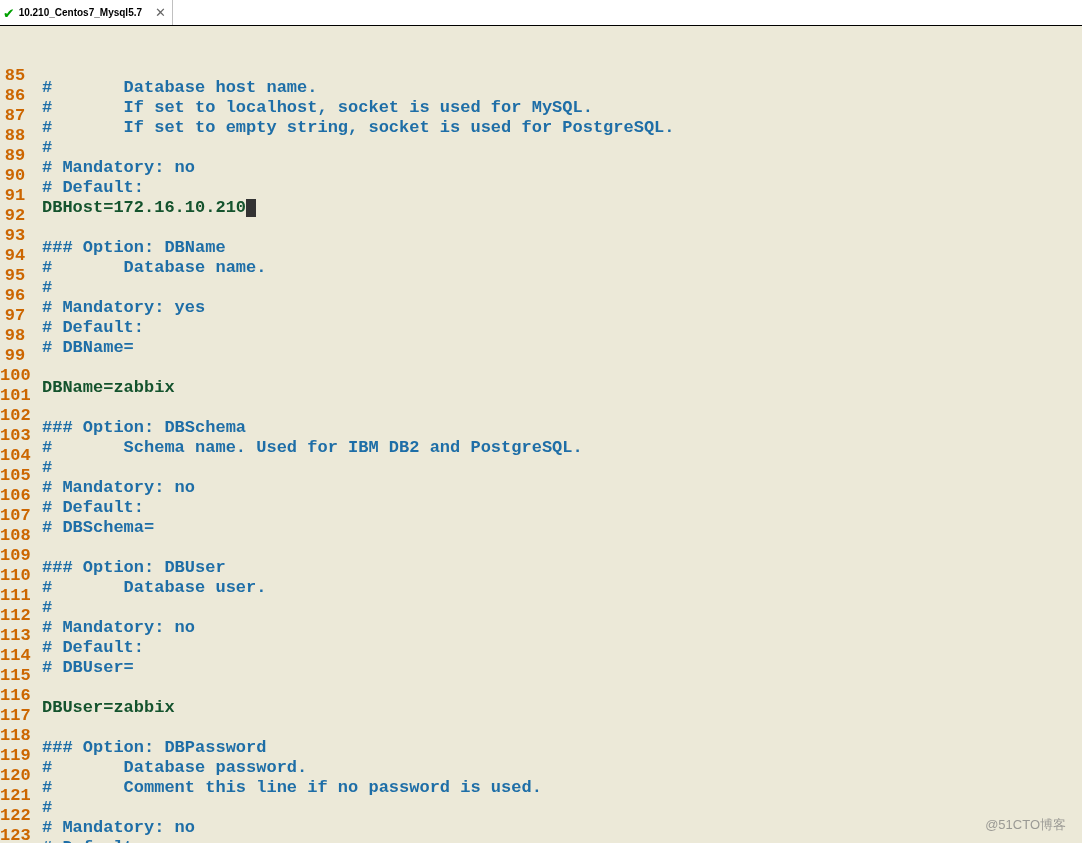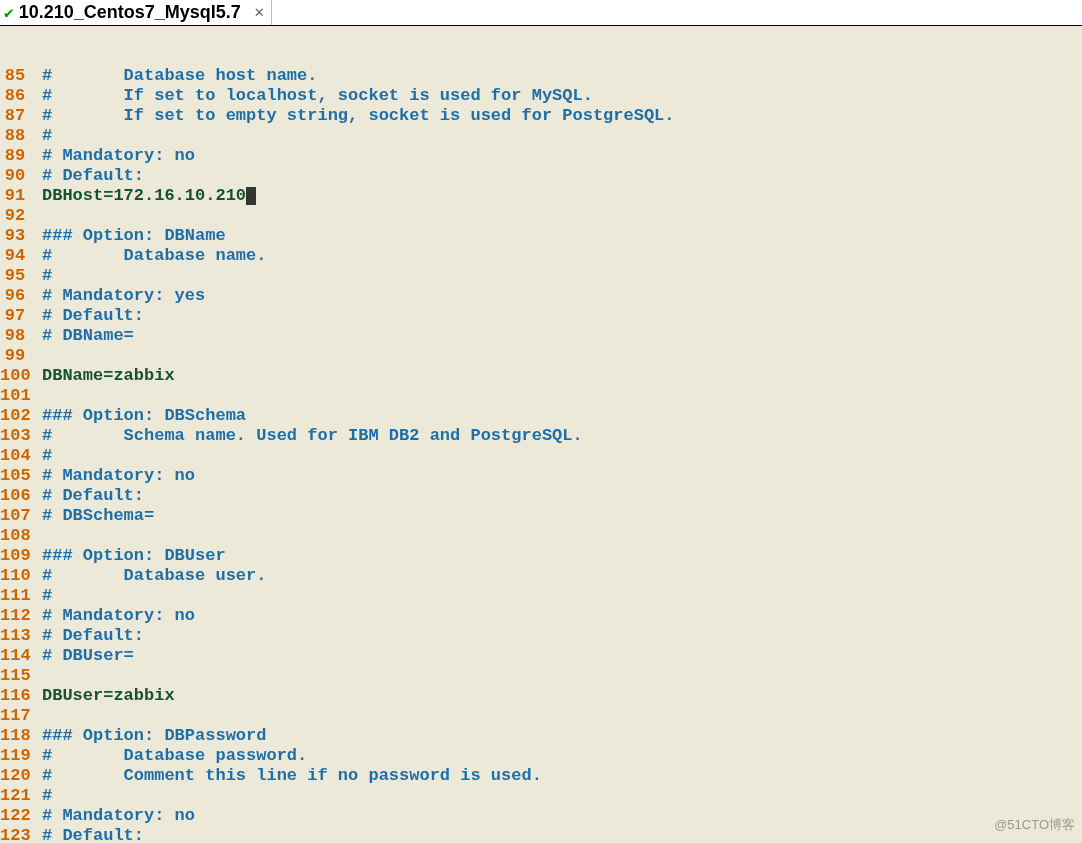--- a/index.html
+++ b/index.html
@@ -30,21 +30,21 @@
       border-right: 1px solid #c0c0c0;
       gap: 5px;
     }
     .tab .check-icon {
       color: #00a000;
       font-weight: bold;
       font-size: 16px;
     }
     .tab .tab-title {
       font-family: Arial, sans-serif;
-      font-size: 18px;
+      font-size: 10px;
       font-weight: bold;
       color: #000000;
     }
     .tab .close-icon {
       font-family: Arial, sans-serif;
       font-size: 13px;
       color: #666666;
       margin-left: 8px;
       cursor: pointer;
     }
@@ -68,38 +68,39 @@
     .lineno {
       width: 30px;
       text-align: center;
       color: #cc6600;
       padding-right: 0;
       flex-shrink: 0;
       user-select: none;
     }
     .linetxt {
       padding-left: 12px;
+      margin-top: 12px;
     }
     .comment {
       color: #1e6ea7;
     }
     .plain {
       color: #14532d;
     }
     .cursor-block {
       display: inline-block;
       width: 10px;
       height: 18px;
       background: #333333;
       vertical-align: text-bottom;
       margin-left: 0px;
     }
     .watermark {
       position: absolute;
-      right: 7px;
+      right: 16px;
       bottom: 8px;
       font-family: Arial, sans-serif;
       font-weight: normal;
       font-size: 13px;
       color: rgba(120,120,120,0.7);
     }
   </style>
 </head>
 <body>
 

